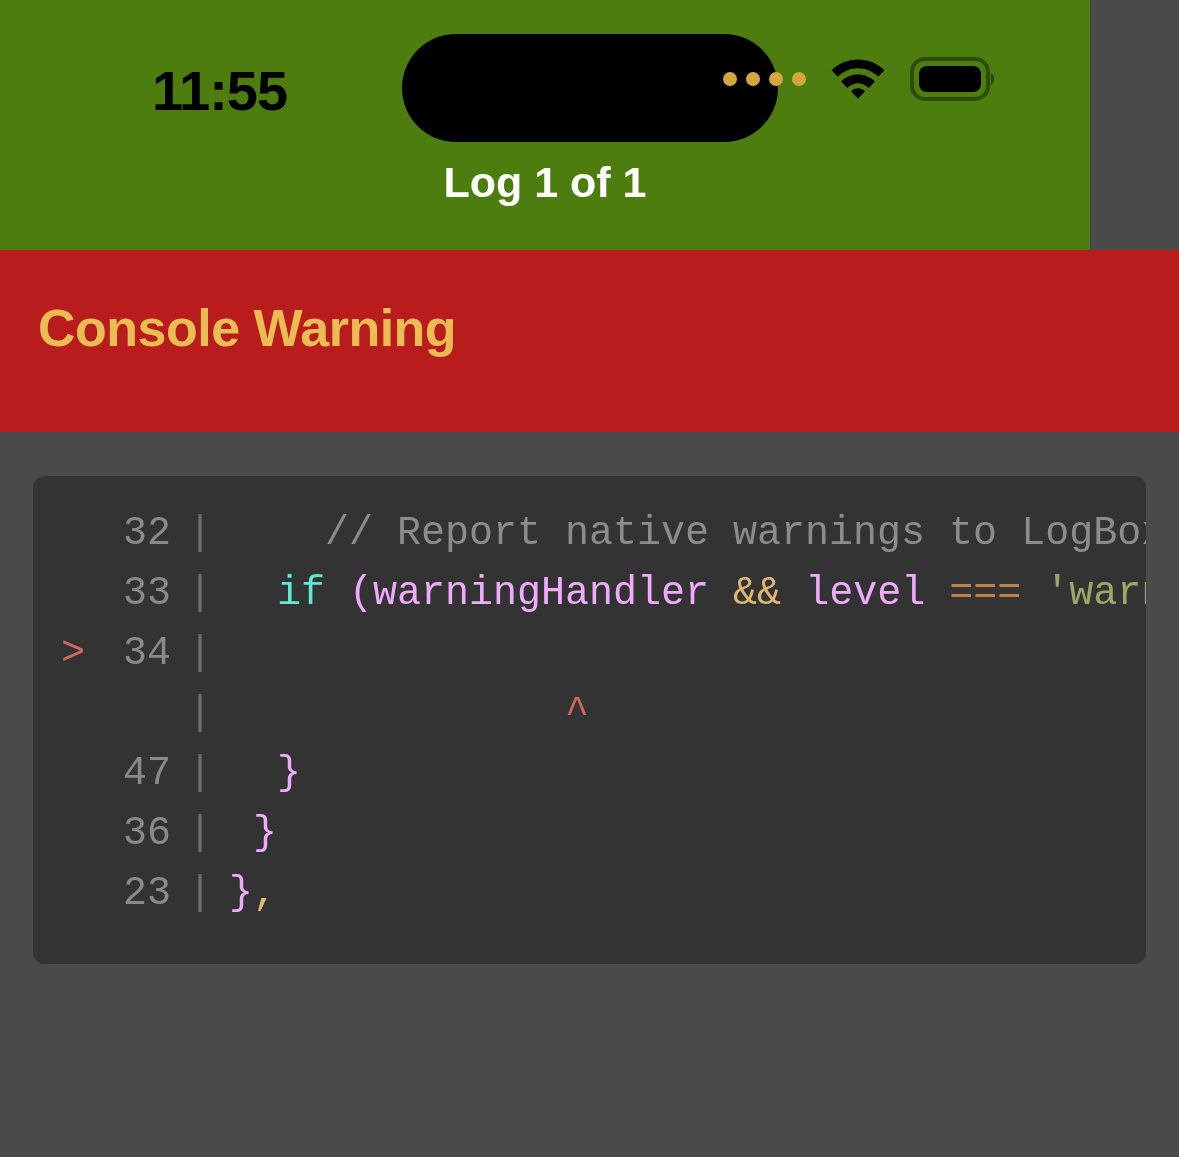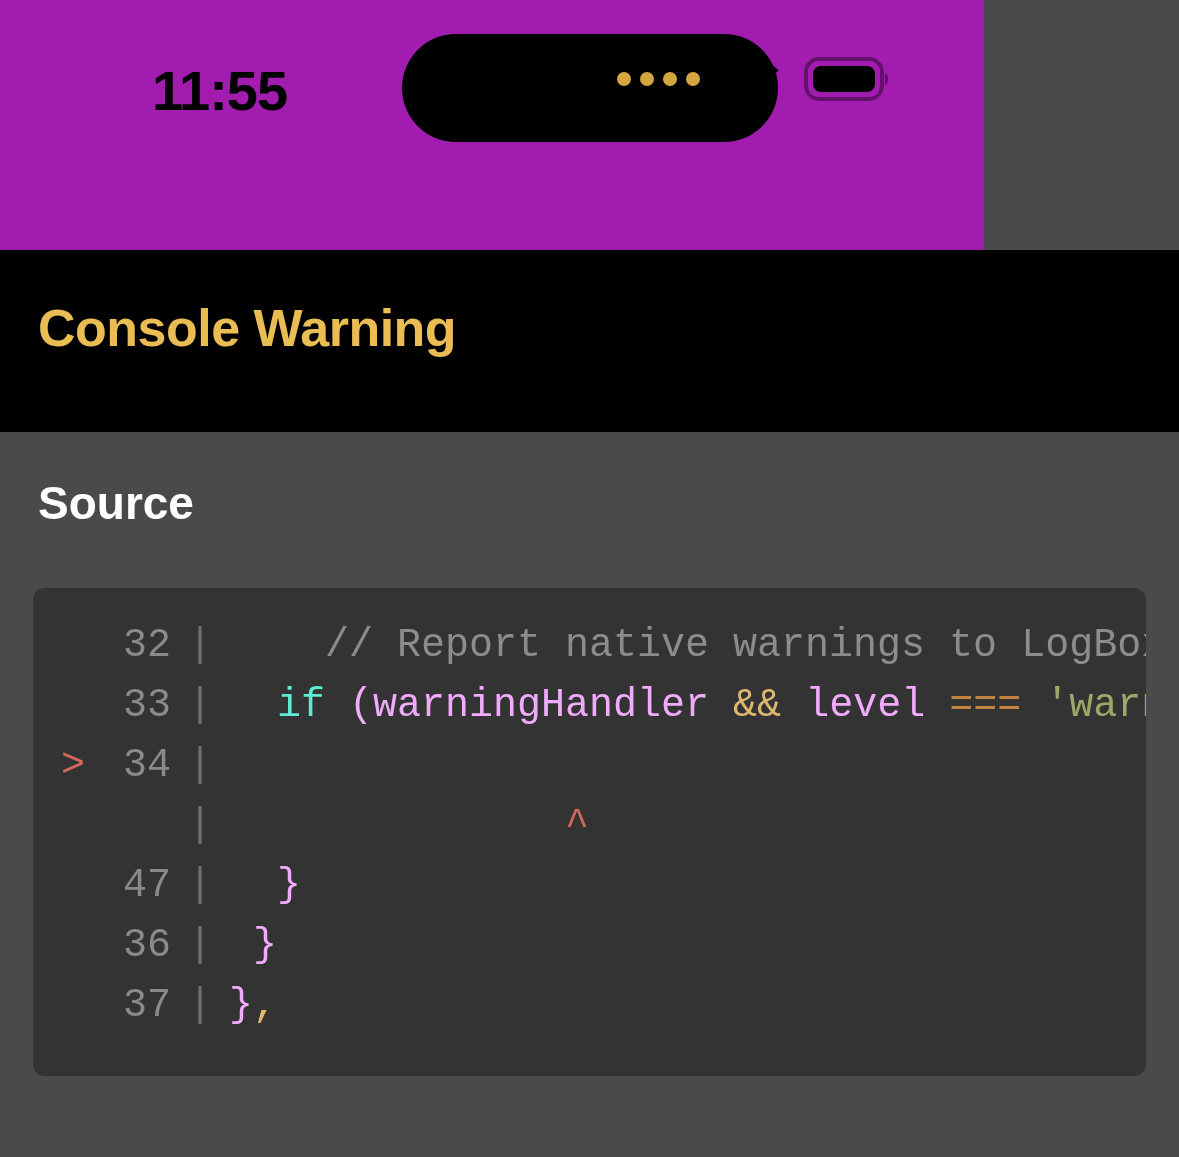--- a/index.html
+++ b/index.html
@@ -6,22 +6,22 @@
   html, body {
     width:1179px; height:1157px;
     background:#4a4a4a;
     font-family:"Liberation Sans", sans-serif;
     overflow:hidden;
   }
 
   
   #header {
     position:relative;
-    width:984px; height:250px;
-    background:#a21caf;
+    width:1090px; height:250px;
+    background:#4d7c0f;
   }
   #status-bar {
     position:relative;
     width:100%; height:160px;
   }
   #status-time {
     position:absolute; left:152px; top:58px;
     font-size:56px; font-weight:bold; color:#000;
     letter-spacing:-1px;
   }
@@ -44,21 +44,21 @@
 
   #header-title {
     position:absolute; left:0; right:0; top:158px;
     text-align:center;
     font-size:43px; font-weight:bold; color:#fff;
   }
 
   
   #warning-section {
     width:1179px;
-    background:#000000;
+    background:#b91c1c;
     padding:48px 38px 46px 38px;
   }
   #warning-title {
     font-size:52px; font-weight:bold;
     color:#eabc54;
     letter-spacing:-0.5px;
     margin-bottom:28px;
   }
   #warning-message {
     font-size:41px; font-weight:400; line-height:1.47;
@@ -154,31 +154,31 @@
 
       <svg class="battery-icon" viewBox="0 0 86 44">
         <rect x="2" y="2" width="76" height="40" rx="13" ry="13" fill="none" stroke="#000" stroke-opacity="0.38" stroke-width="4"></rect>
         <rect x="9" y="9" width="62" height="26" rx="8" ry="8" fill="#000"></rect>
         <path d="M81 16 C85 18, 85 26, 81 28 Z" fill="#000" fill-opacity="0.45"></path>
       </svg>
 
     </div>
   </div>
 
+  <div id="header-title">Log 1 of 1</div>
 </div>
 
 <div id="warning-section">
   <div id="warning-title">Console Warning</div>
 </div>
 
 <div id="source-section">
-  <div id="source-heading">Source</div>
 
   <div id="code-block">
       <div class="code-line"><span class="marker blank"> </span><span class="lineno">32</span><span class="pipe">|</span><span class="code-text"><span class="t-plain">    </span><span class="t-comment">// Report native warnings to LogBox</span></span></div>
       <div class="code-line"><span class="marker blank"> </span><span class="lineno">33</span><span class="pipe">|</span><span class="code-text"><span class="t-plain">  </span><span class="t-keyword">if</span><span class="t-plain"> (warningHandler </span><span class="t-operator">&amp;&amp;</span><span class="t-plain"> level </span><span class="t-compare">===</span><span class="t-plain"> </span><span class="t-string">'warn'</span></span></div>
       <div class="code-line"><span class="marker">&gt;</span><span class="lineno">34</span><span class="pipe">|</span></div>
       <div class="code-line"><span class="marker blank"> </span><span class="lineno"></span><span class="pipe">|</span><span class="code-text"><span class="t-plain">              </span><span class="t-caret">^</span></span></div>
       <div class="code-line"><span class="marker blank"> </span><span class="lineno">47</span><span class="pipe">|</span><span class="code-text"><span class="t-plain">  }</span></span></div>
       <div class="code-line"><span class="marker blank"> </span><span class="lineno">36</span><span class="pipe">|</span><span class="code-text"><span class="t-plain"> }</span></span></div>
-      <div class="code-line"><span class="marker blank"> </span><span class="lineno">37</span><span class="pipe">|</span><span class="code-text"><span class="t-plain">}</span><span class="t-punct">,</span></span></div>
+      <div class="code-line"><span class="marker blank"> </span><span class="lineno">23</span><span class="pipe">|</span><span class="code-text"><span class="t-plain">}</span><span class="t-punct">,</span></span></div>
     </div>
 </div>
 
 </body></html>

